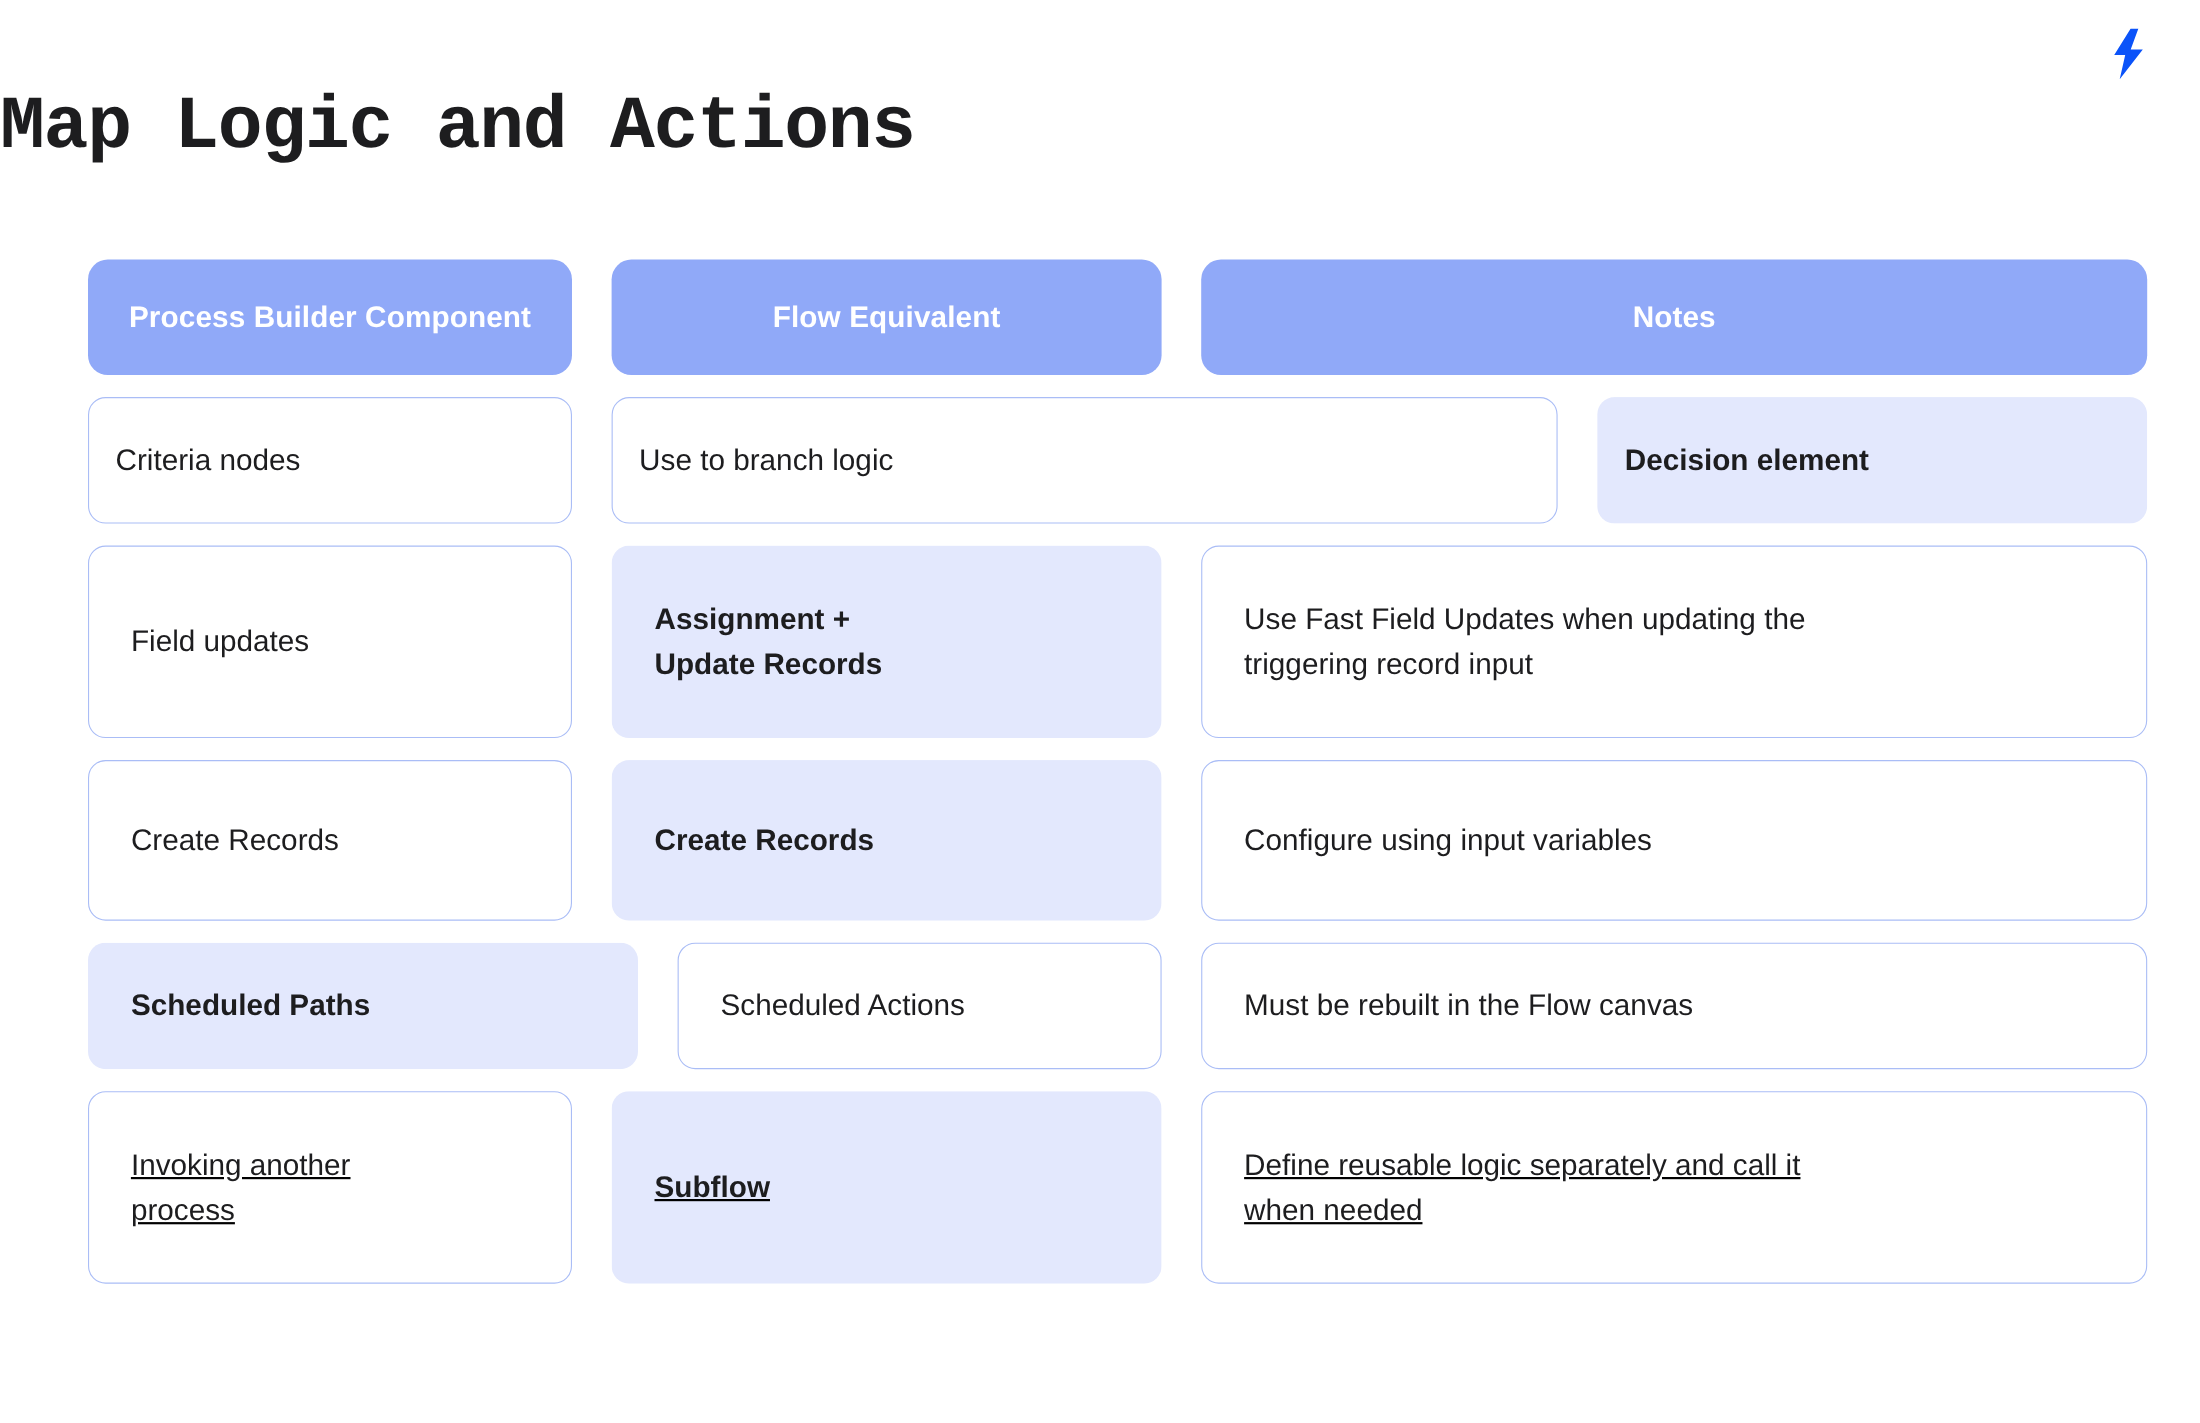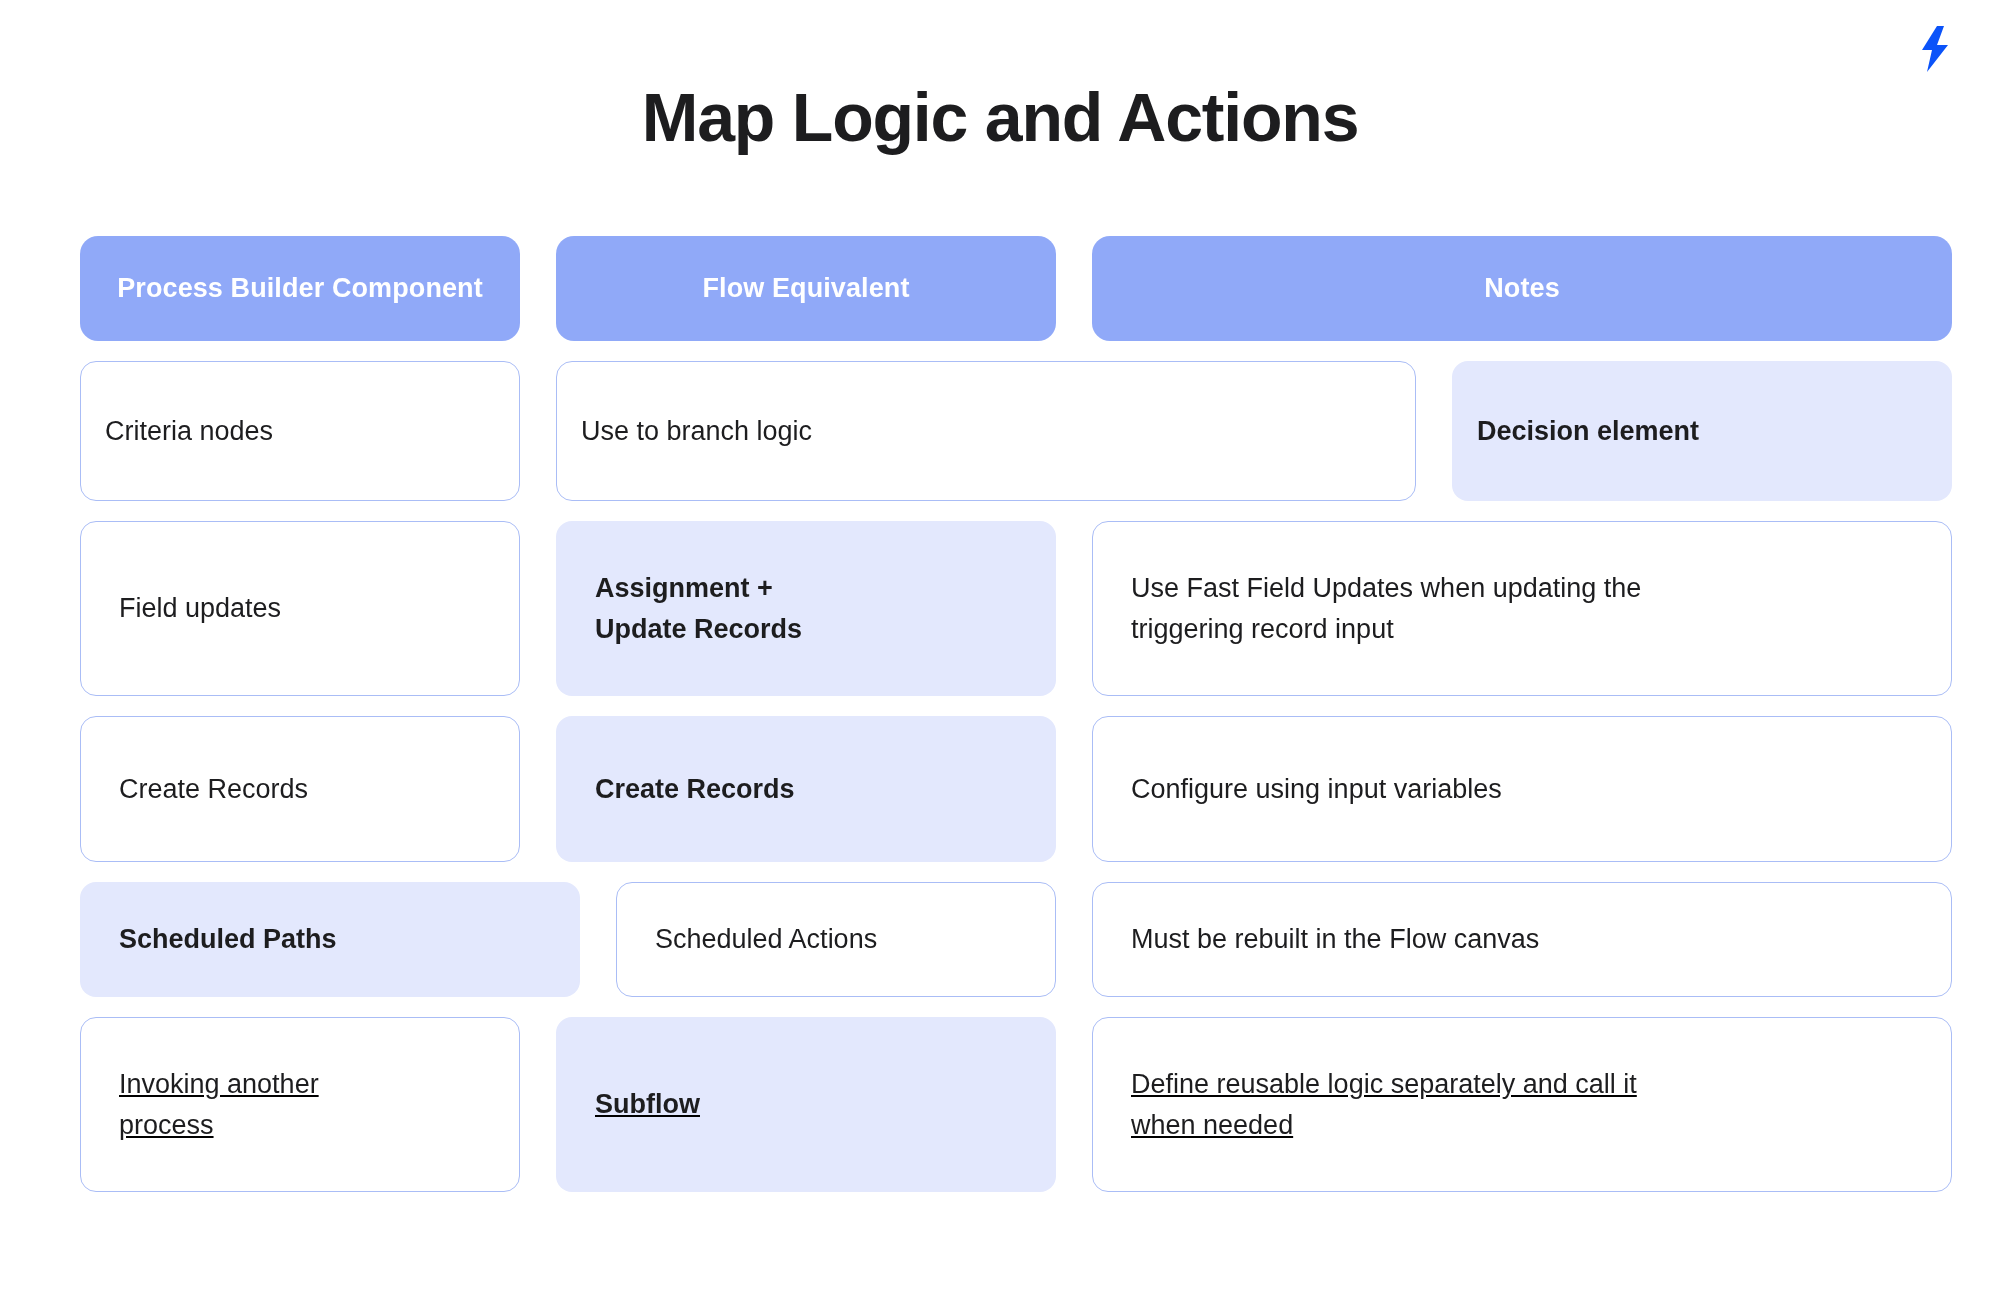--- a/index.html
+++ b/index.html
@@ -33,26 +33,25 @@
     line-height: 0;
   }
   .brand-bolt svg { display: block; }
 
   
   .page-title {
     position: absolute;
     top: 78px;
     left: 0;
     width: 2000px;
-    text-align: center;
     font-size: 68px;
     font-weight: 700;
     letter-spacing: -1.2px;
     color: #1d1d1f;
-    font-family: Liberation Sans, sans-serif;
+    font-family: Liberation Mono, monospace;
   }
 
   
   .table {
     position: absolute;
     left: 80px;
     top: 236px;
     width: 1840px;
   }
 
@@ -101,21 +100,21 @@
     background: #ffffff;
     border: 1.4px solid #aabdf6;
   }
   .cell.tinted {
     background: #e3e8fd;
     border: 1.4px solid transparent;
     font-weight: 700;
   }
 
   
-  .r1 .cell { height: 140px; padding-left: 24px; }
+  .r1 .cell { height: 115px; padding-left: 24px; }
   .r2 .cell { height: 175px; }
   .r3 .cell { height: 146px; }
   .r4 .cell { height: 115px; }
   .r5 .cell { height: 175px; }
 
   .cell-text { display: block; }
   .cell-text .br { display: block; }
 </style>
 </head>
 <body>

